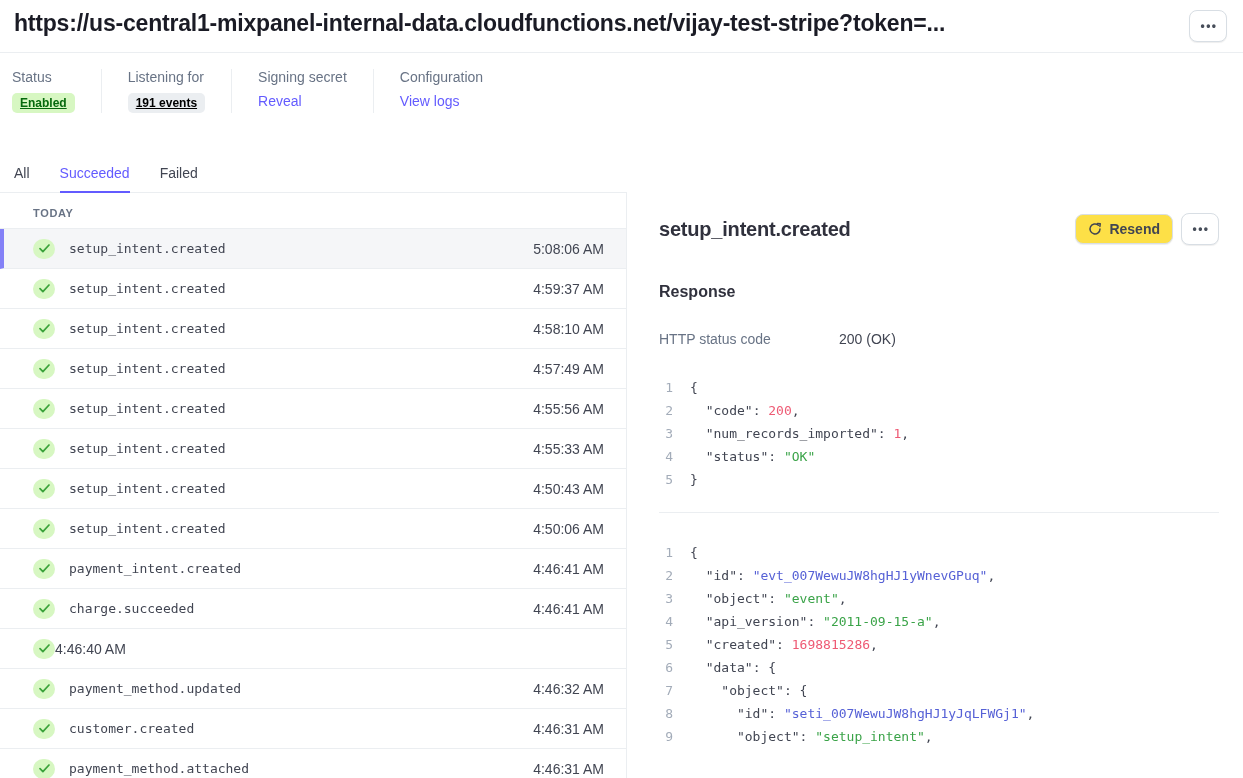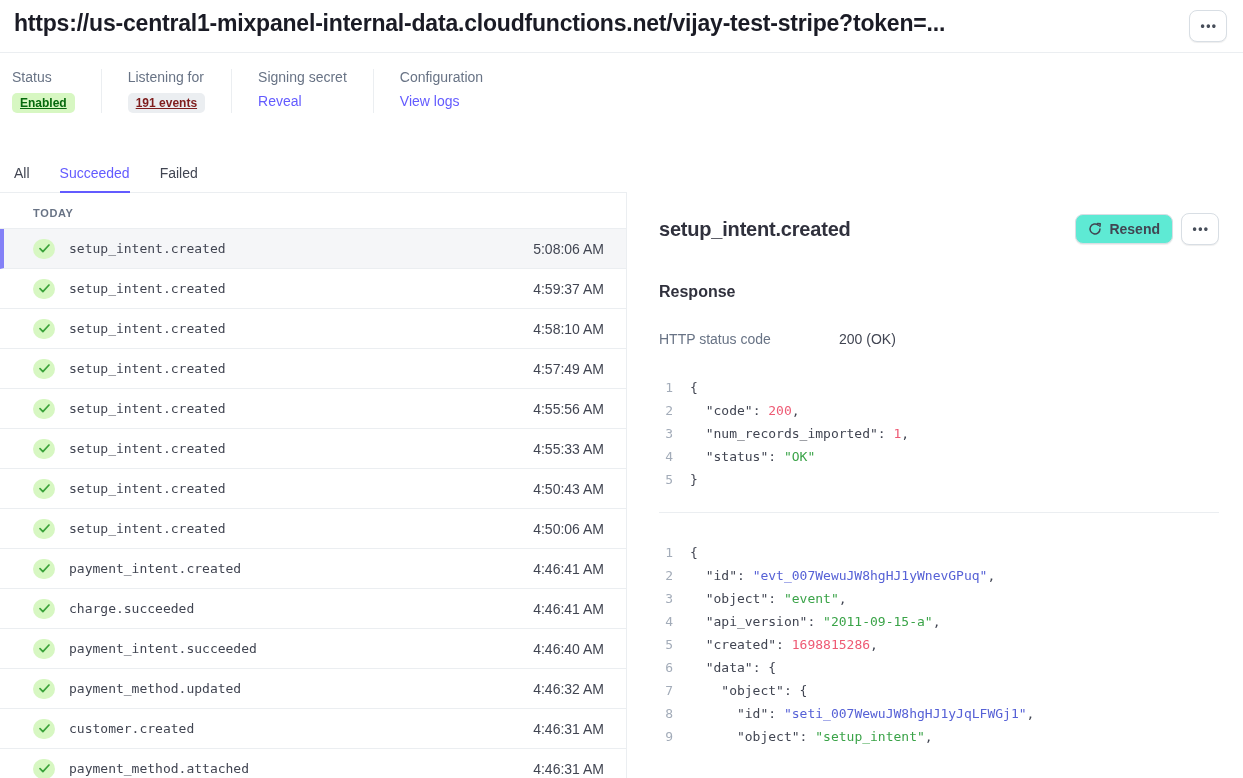--- a/index.html
+++ b/index.html
@@ -17,21 +17,21 @@
   .dots { font-size:12px; font-weight:700; letter-spacing:1.5px; color:#474e5a; line-height:1; padding-left:2px; }
 
   
   .meta-row { display:flex; padding:16px 0 18px 0; margin:0 12px; }
   .meta-col { padding:0 26px; border-left:1px solid #ebeef1; }
   .meta-col:first-child { border-left:none; padding-left:0; }
   .meta-label { font-size:14px; color:#687385; }
   .meta-value { margin-top:8px; font-size:14px; display:flex; align-items:center; gap:6px; }
   .badge { display:inline-block; font-size:12px; font-weight:600; padding:3px 8px; border-radius:5px;text-decoration:underline; }
   .badge-green { background:#d7f7c2; color:#05690d; }
-  .badge-gray { background:#ebeef1; color:#7f1d1d; }
+  .badge-gray { background:#ebeef1; color:#000000; }
   .link { color:#635bff; font-weight:500; cursor:pointer; }
   .info-icon { display:inline-flex; align-items:center; justify-content:center; width:14px; height:14px;
                background:#8792a2; border-radius:4px; color:#fff; font-size:10px; font-weight:700;
                font-family:"Liberation Serif",serif; }
 
   
   .tabs-row { margin-top:34px; width:627px; padding-left:14px; display:flex; gap:30px;
               border-bottom:1px solid #ebeef1; }
   .tab { font-size:14px; color:#414552; padding-bottom:10px; cursor:pointer; }
   .tab.active { color:#635bff; font-weight:500; border-bottom:2px solid #635bff; margin-bottom:-1px; }
@@ -47,21 +47,21 @@
   .check-icon { display:inline-flex; align-items:center; justify-content:center; width:22px; height:20px;
                 border-radius:10px; background:#d7f7c2; flex:none; }
   .event-name { margin-left:14px; font-family:"DejaVu Sans Mono","Liberation Mono",monospace;
                 font-size:13px; color:#414552; flex:1; }
   .event-time { font-size:14px; color:#414552; }
 
   
   .detail-col { flex:1; padding:20px 24px 0 32px; }
   .detail-header { display:flex; align-items:center; }
   .detail-title { flex:1; font-size:20px; font-weight:700; color:#30313d; letter-spacing:-0.2px; }
-  .btn { display:inline-flex; align-items:center; gap:7px; background:#5eead4; border:1px solid #d8dee4;
+  .btn { display:inline-flex; align-items:center; gap:7px; background:#fde047; border:1px solid #d8dee4;
          border-radius:8px; box-shadow:0 1px 1px rgba(0,0,0,0.07); padding:6px 12px;
          font-size:14px; font-weight:600; color:#414552; cursor:pointer; }
   .btn + .icon-btn { margin-left:8px; margin-top:0; }
   .section-heading { font-size:16px; font-weight:700; color:#30313d; }
   .response-heading { margin-top:38px; }
   .status-row { display:flex; margin-top:30px; }
   .status-label { width:180px; font-size:14px; color:#687385; }
   .status-value { font-size:14px; color:#414552;text-align:right; }
 
   .code-block { margin-top:29px; }
@@ -217,21 +217,20 @@
     </span>
     <span class="event-name">charge.succeeded</span>
     <span class="event-time">4:46:41 AM</span>
   </div>
           <div class="event-row">
     <span class="check-icon">
       <svg width="11" height="9" viewBox="0 0 11 9" fill="none">
         <path d="M1 4.6l2.9 3L10 1" stroke="#3aa23a" stroke-width="1.7" fill="none" stroke-linecap="round" stroke-linejoin="round"></path>
       </svg>
     </span>
-    <span class="event-name">payment_intent.succeeded</span>
     <span class="event-time">4:46:40 AM</span>
   </div>
           <div class="event-row">
     <span class="check-icon">
       <svg width="11" height="9" viewBox="0 0 11 9" fill="none">
         <path d="M1 4.6l2.9 3L10 1" stroke="#3aa23a" stroke-width="1.7" fill="none" stroke-linecap="round" stroke-linejoin="round"></path>
       </svg>
     </span>
     <span class="event-name">payment_method.updated</span>
     <span class="event-time">4:46:32 AM</span>

